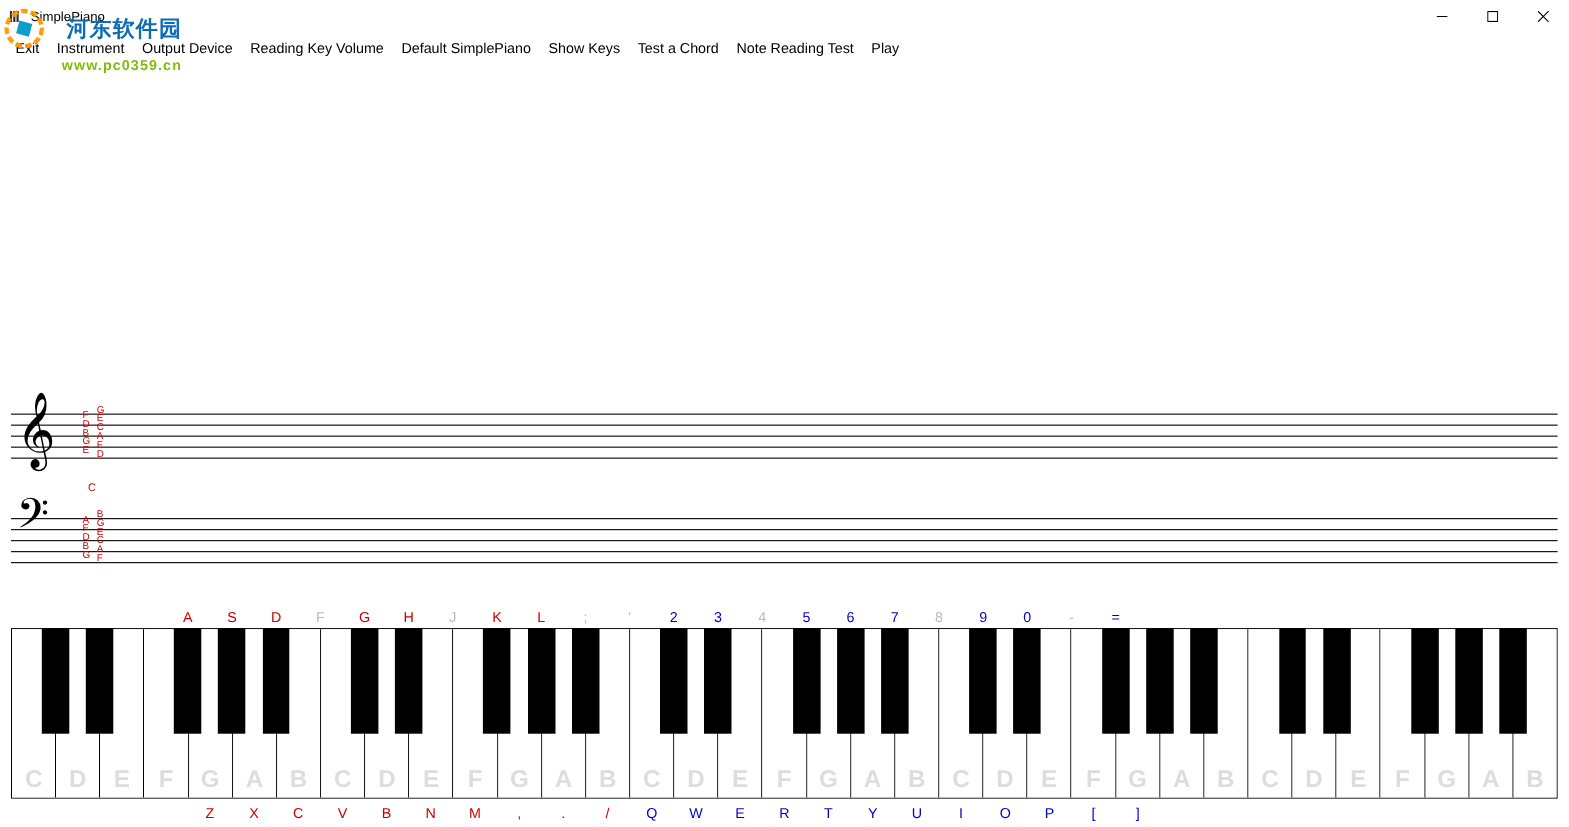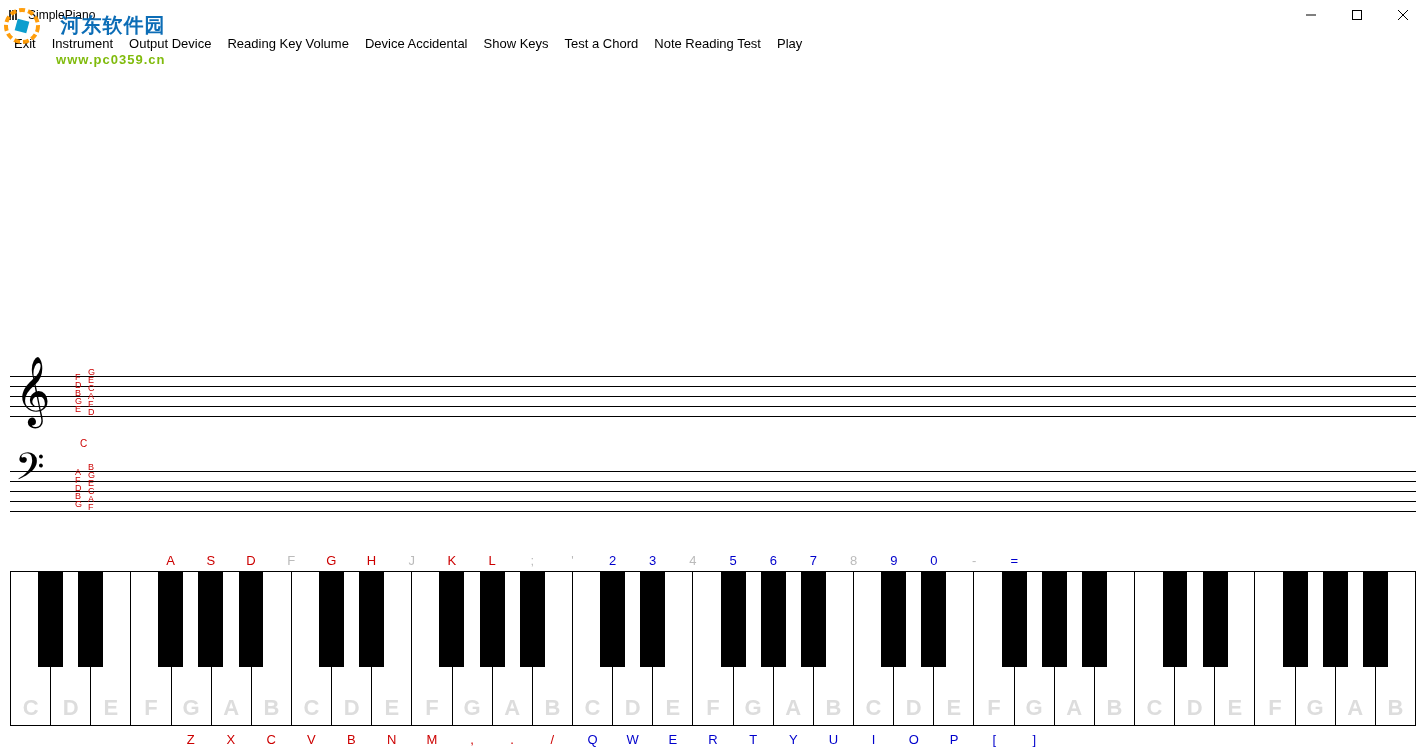--- a/index.html
+++ b/index.html
@@ -72,21 +72,21 @@
         </svg>
       </div>
   </div>
 </div>
 
 <div class="menubar">
   <div class="menu-item">Exit</div>
   <div class="menu-item">Instrument</div>
   <div class="menu-item">Output Device</div>
   <div class="menu-item">Reading Key Volume</div>
-  <div class="menu-item">Device Accidental</div>
+  <div class="menu-item">Default SimplePiano</div>
   <div class="menu-item">Show Keys</div>
   <div class="menu-item">Test a Chord</div>
   <div class="menu-item">Note Reading Test</div>
   <div class="menu-item">Play</div>
 </div>
 
 <div class="watermark">
   <span class="watermark-logo">
     <svg width="50" height="40" viewBox="0 0 50 40">
         <circle cx="20" cy="20" r="16" fill="none" stroke="#f90" stroke-width="4" stroke-dasharray="6 3"></circle>

